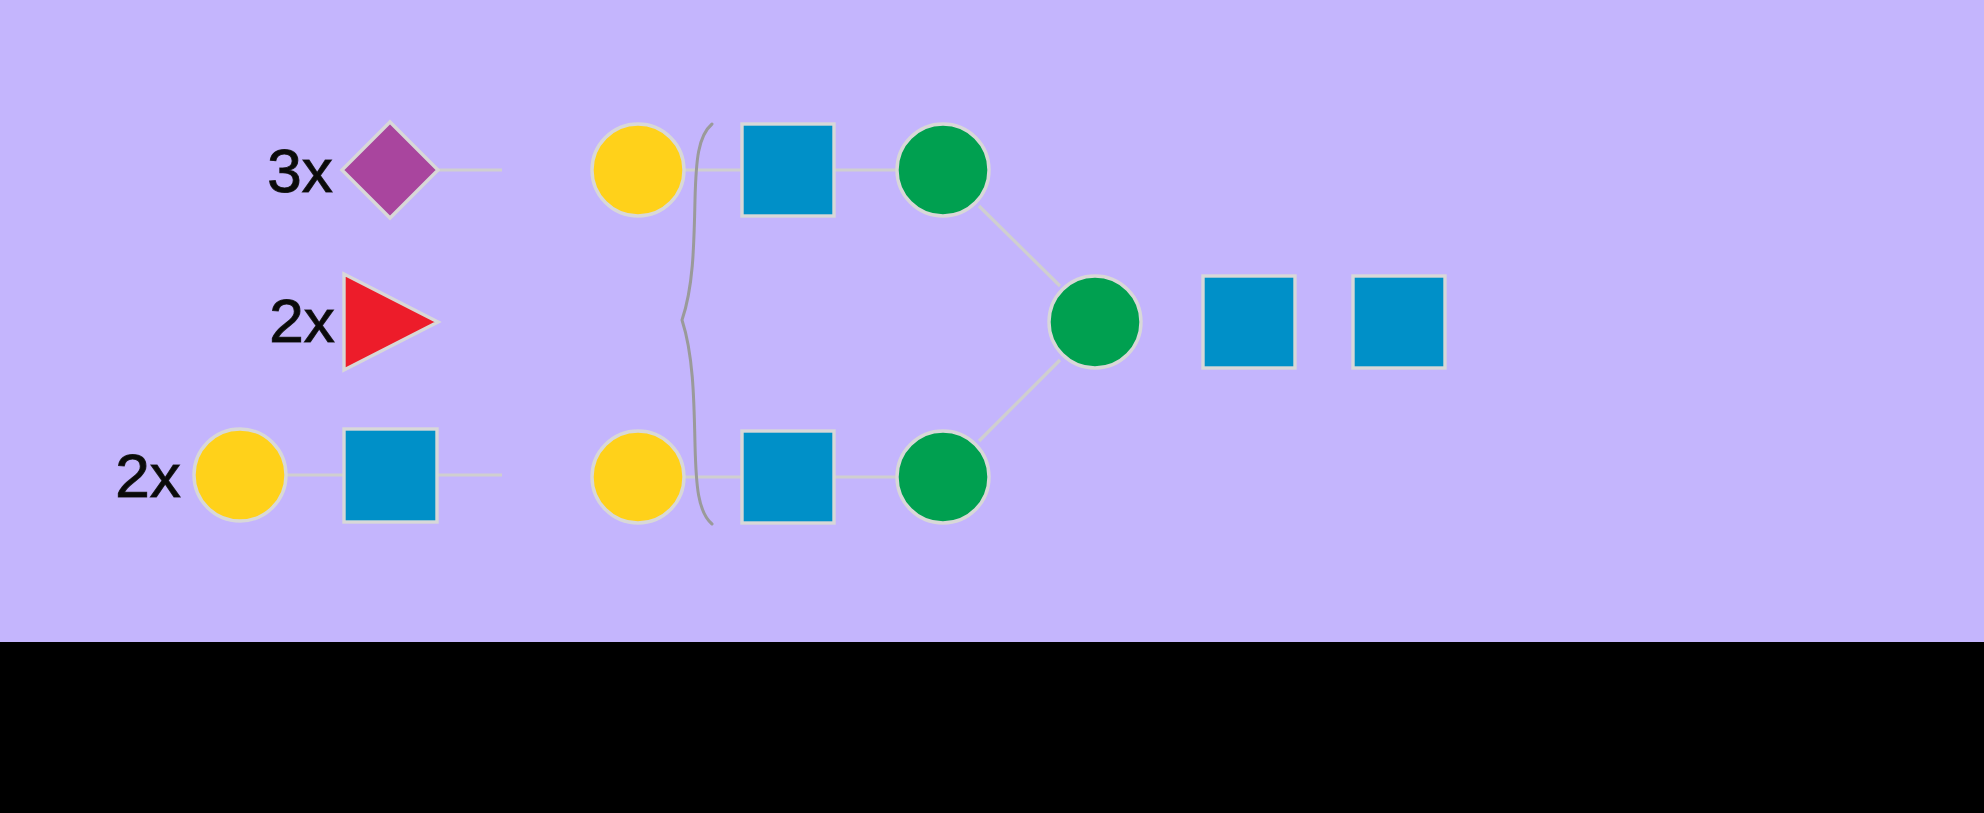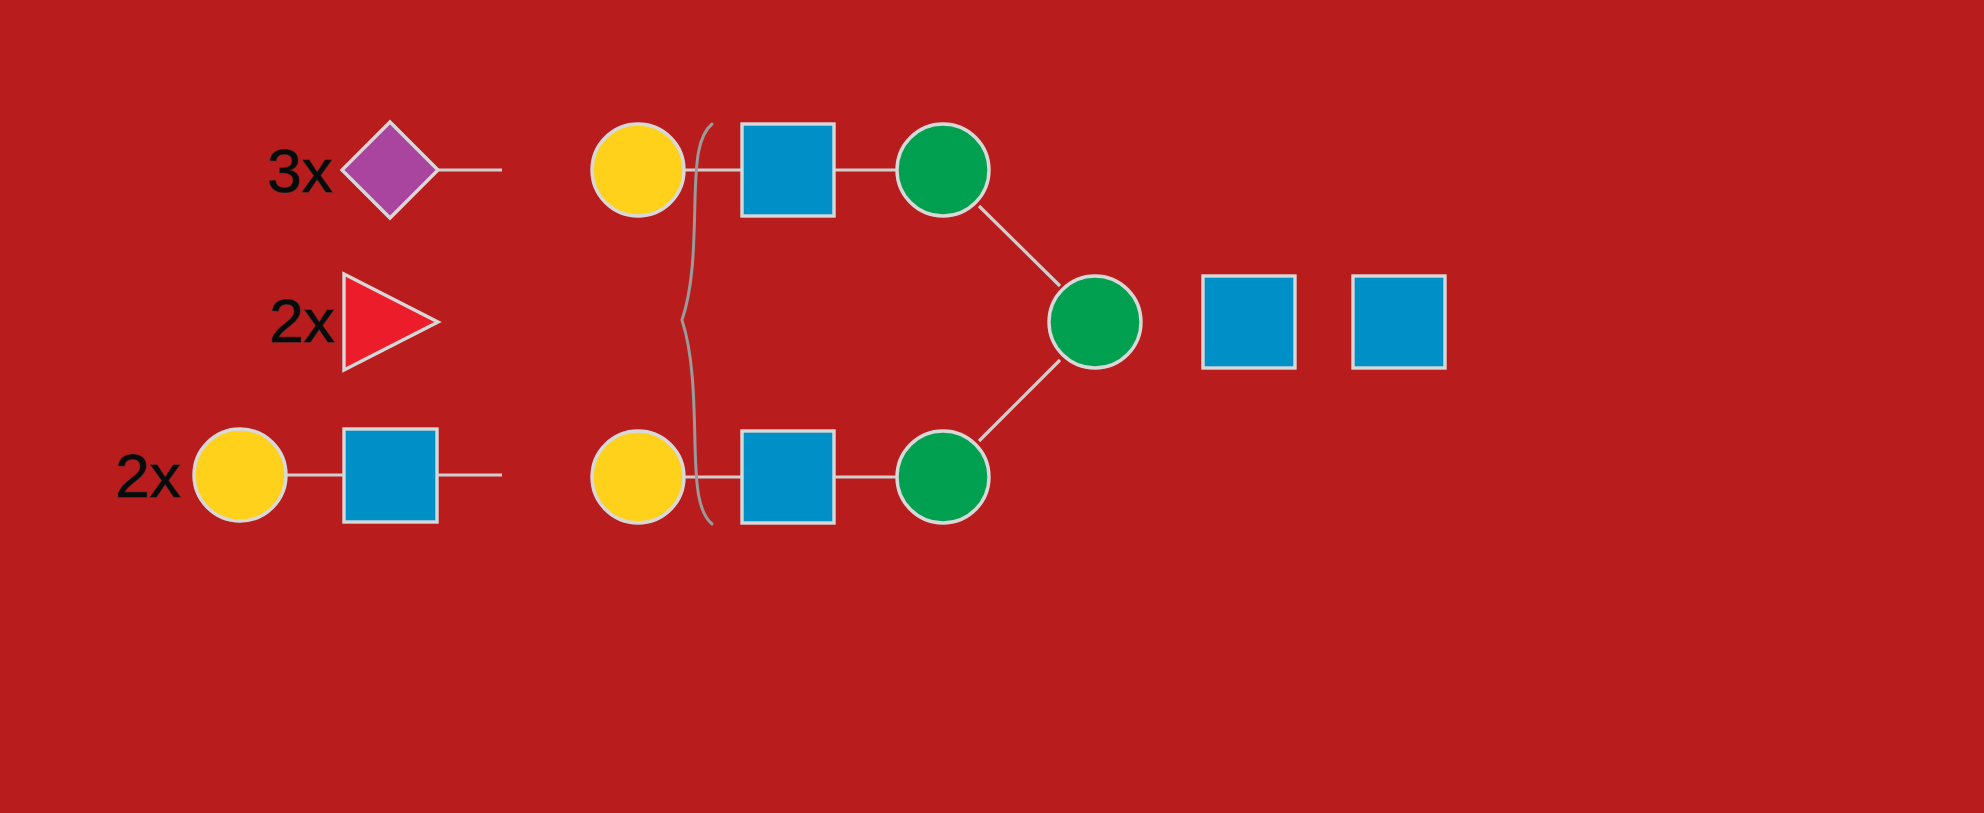--- a/index.html
+++ b/index.html
@@ -7,22 +7,22 @@
     margin: 0;
     padding: 0;
     background: #000000;
   }
   body {
     font-family: "Liberation Sans", sans-serif;
   }
   #stage {
     position: relative;
     width: 1984px;
-    height: 813px;
-    background: #b91c1c;
+    height: 642px;
+    background: #c4b5fd;
     overflow: hidden;
   }
   #glycan-svg {
     position: absolute;
     left: 0;
     top: 0;
     width: 1984px;
     height: 813px;
     display: block;
   }

